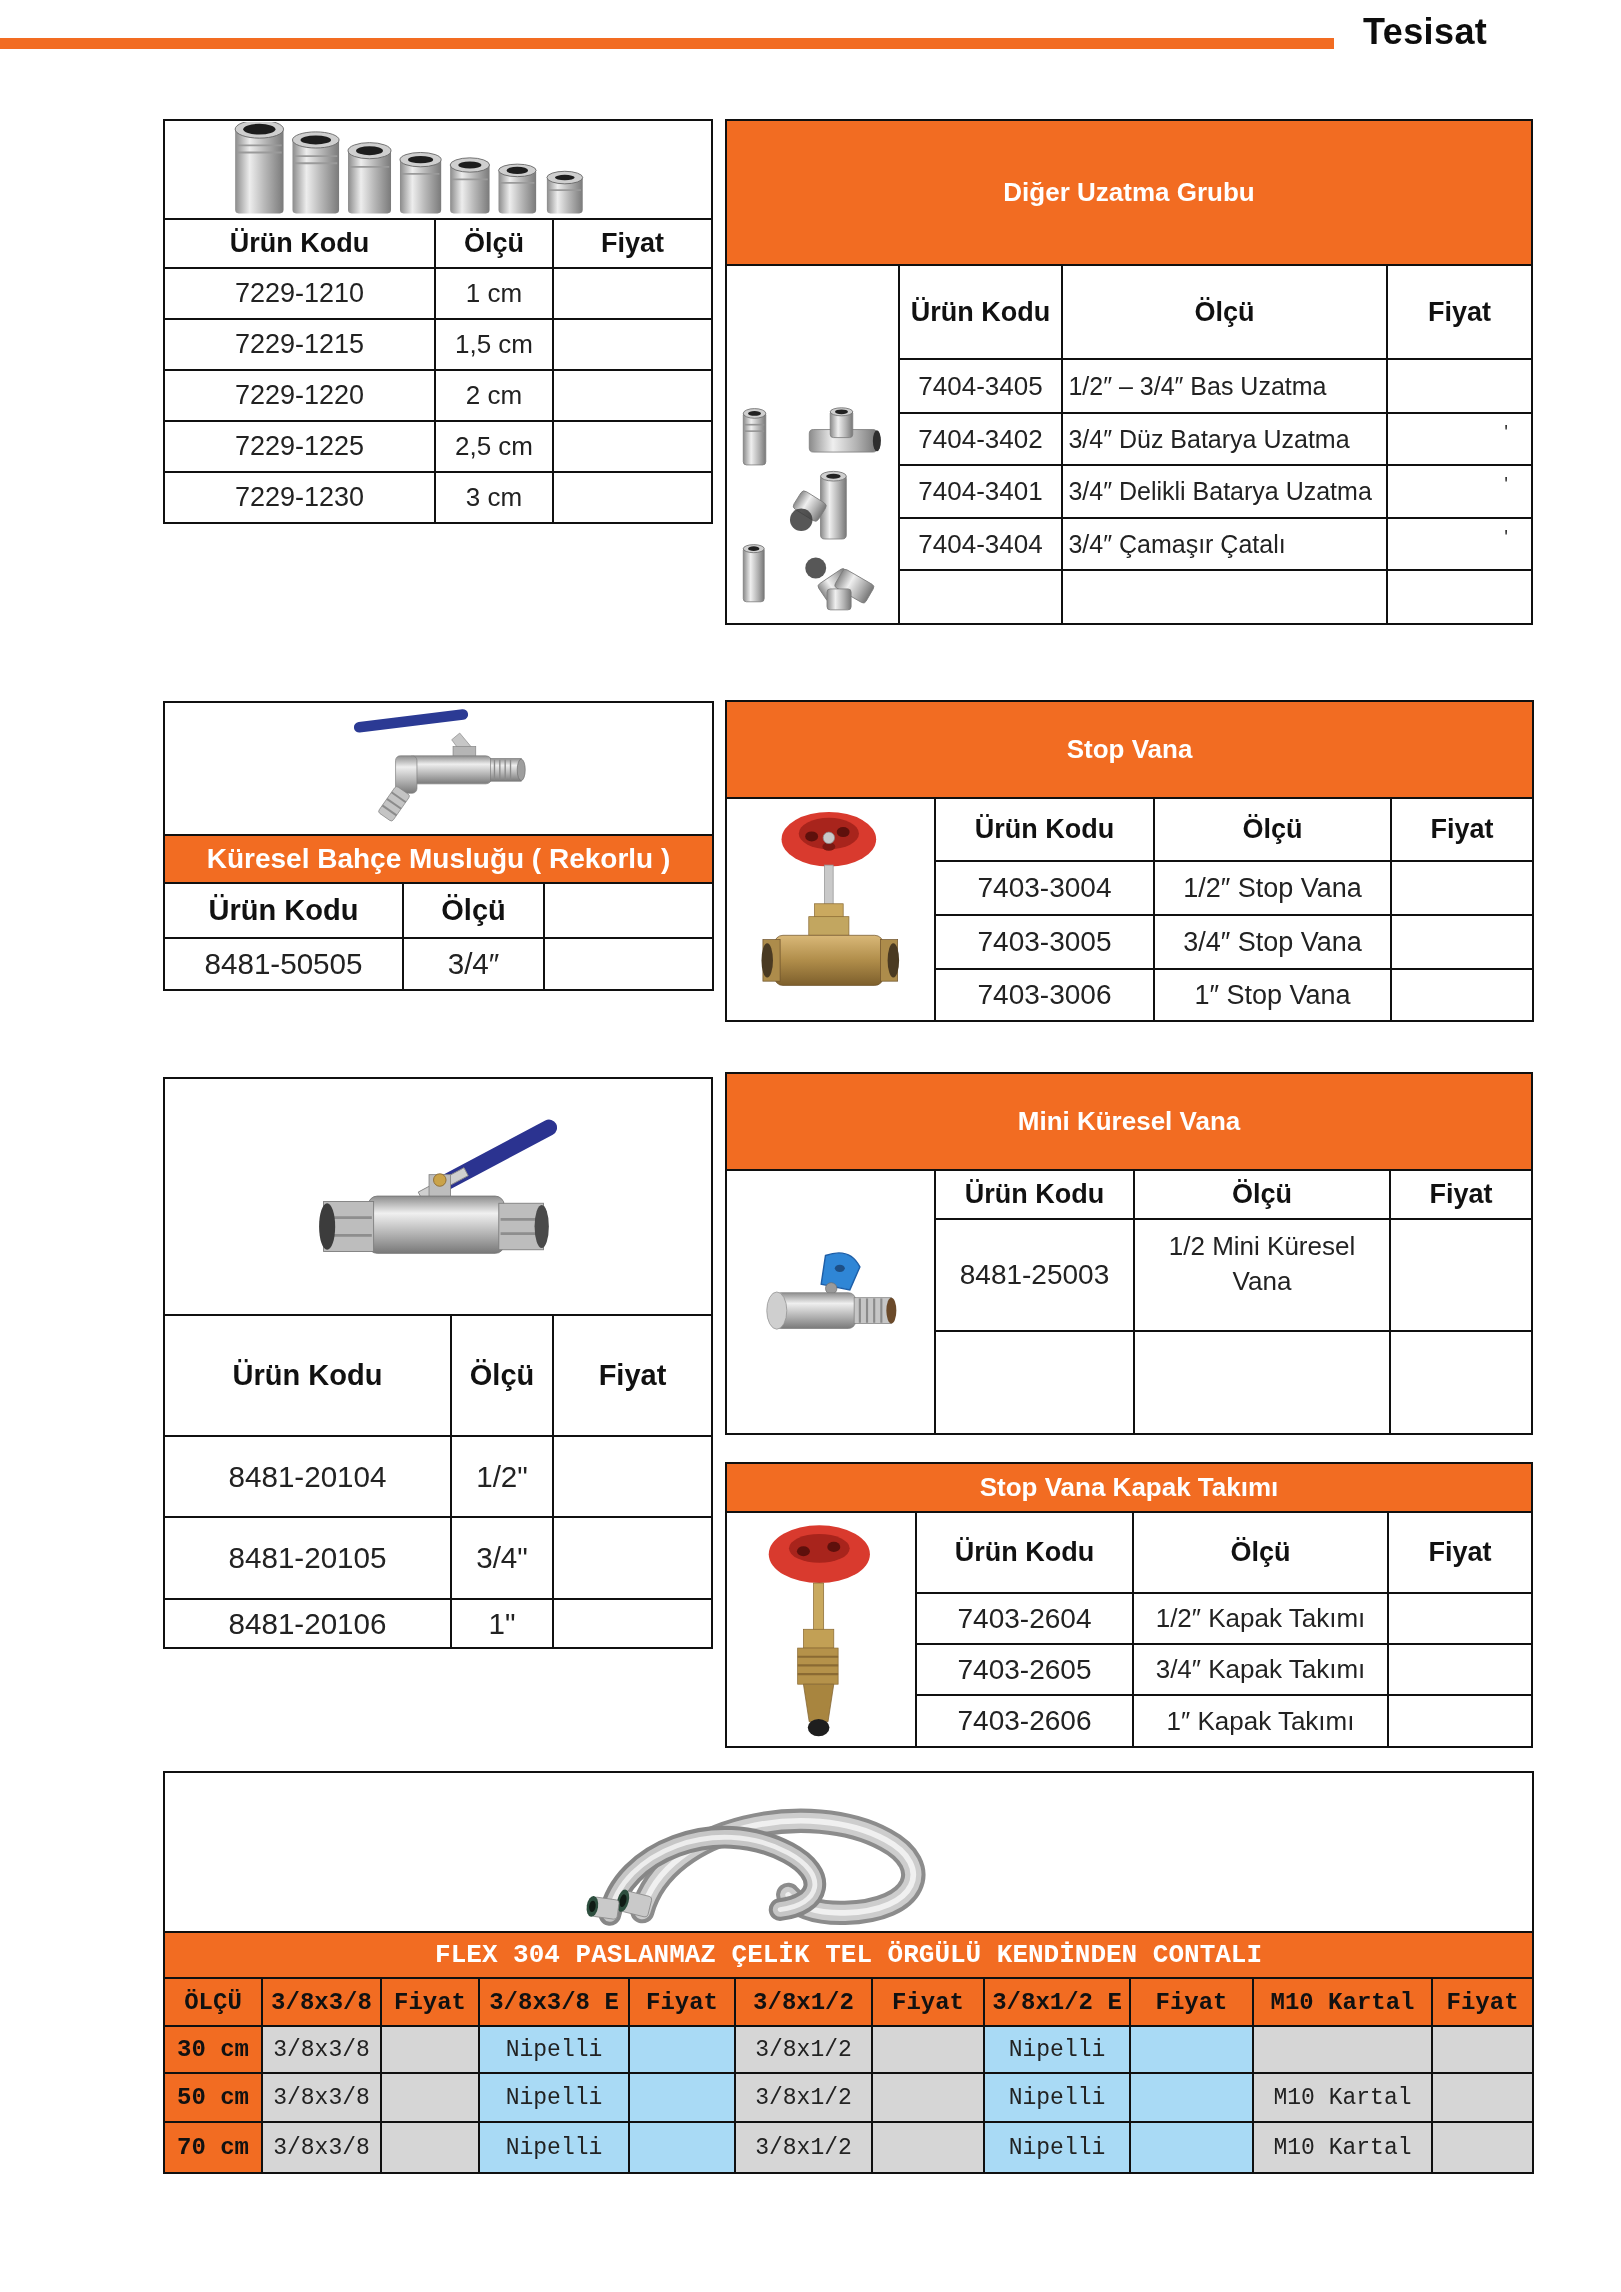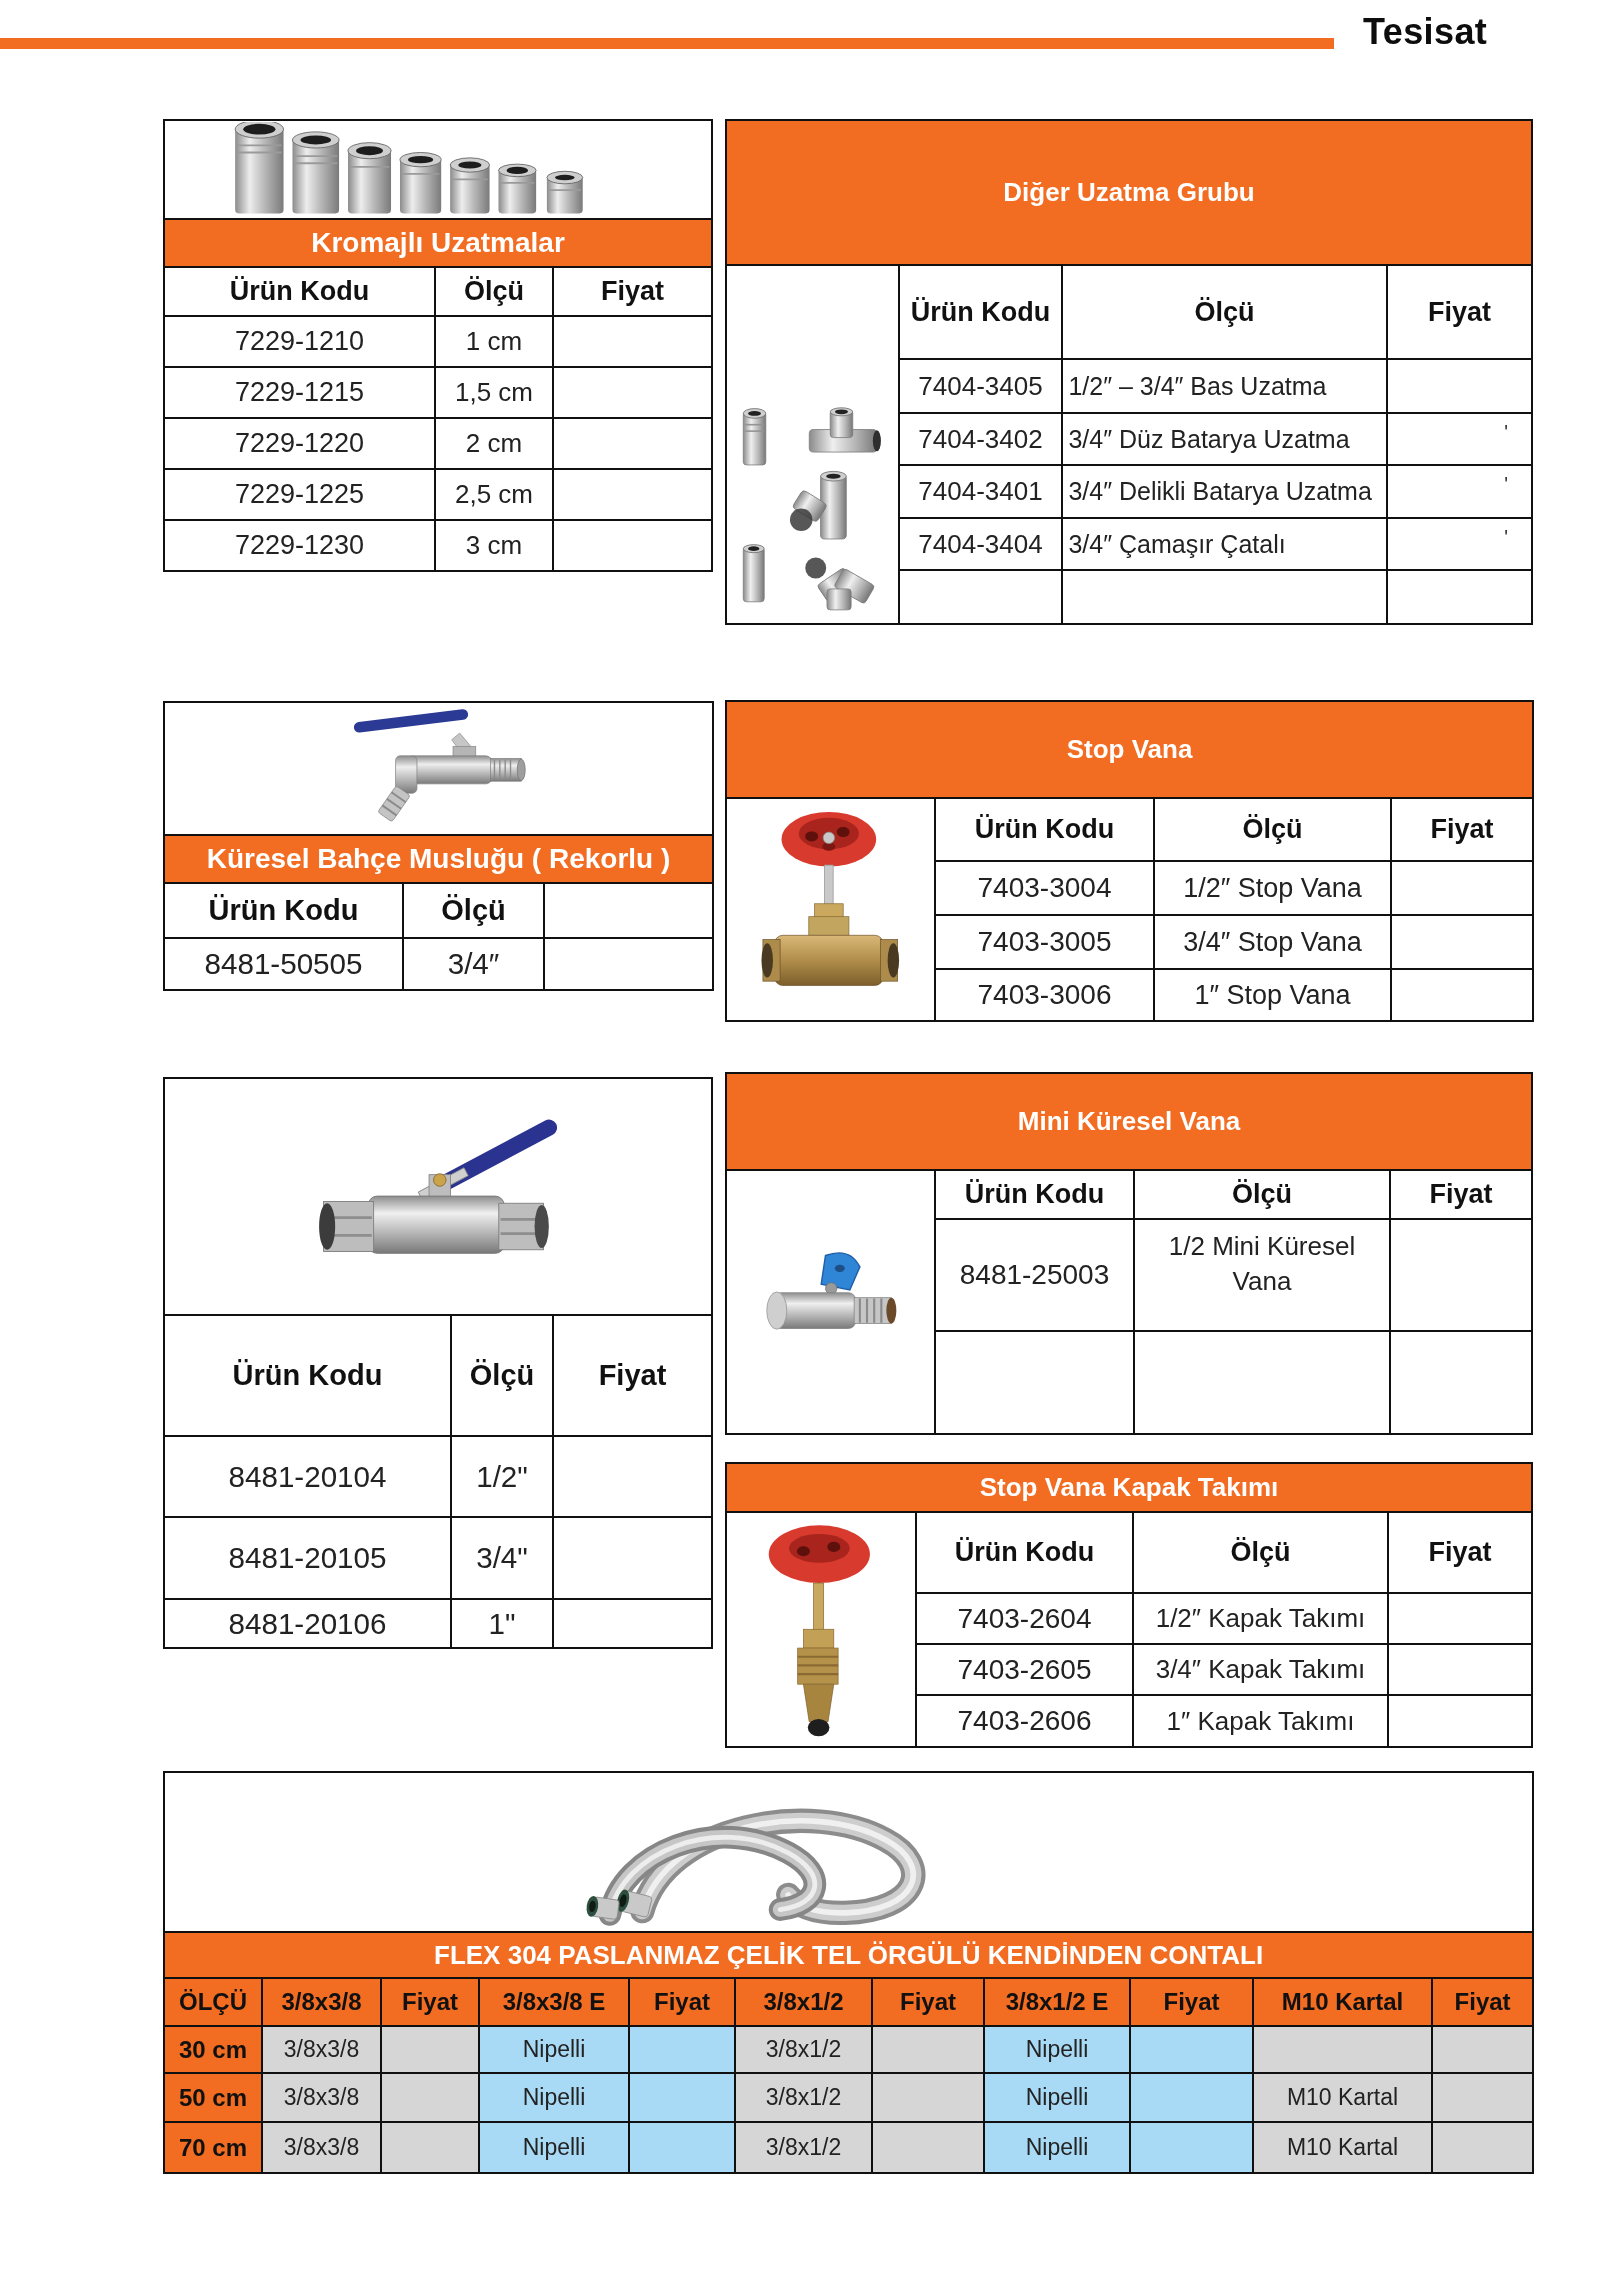--- a/index.html
+++ b/index.html
@@ -92,23 +92,20 @@
               <ellipse cx="323" cy="54" rx="12" ry="4" fill="#1d1d1d"></ellipse>
               <line x1="304" y1="68" x2="342" y2="68" stroke="#9a9a9a" stroke-width="2"></line>
           <rect x="356" y="60" width="40" height="42" rx="4" fill="url(#ga)"></rect>
               <ellipse cx="376" cy="62" rx="20" ry="7" fill="#cfcfcf" stroke="#666"></ellipse>
               <ellipse cx="376" cy="62" rx="11" ry="3" fill="#1d1d1d"></ellipse>
               <line x1="358" y1="76" x2="394" y2="76" stroke="#9a9a9a" stroke-width="2"></line>
         </g>
       </svg>
     </td>
   </tr>
-  <tr style="height:48px">
-        <td colspan="3" class="band" style="font-size:28px">Kromajlı Uzatmalar</td>
-      </tr>
   <tr style="height:49px">
     <th class="colhead">Ürün Kodu</th>
     <th class="colhead">Ölçü</th>
     <th class="colhead">Fiyat</th>
   </tr>
   <tr style="height:51px">
         <td class="code">7229-1210</td>
         <td class="meas">1 cm</td>
         <td class="meas"></td>
       </tr>
@@ -488,21 +485,21 @@
         <td class="meas"></td>
       </tr>
   <tr style="height:52px">
         <td class="code" style="font-size:28px">7403-2606</td>
         <td class="meas" style="font-size:26px">1″ Kapak Takımı</td>
         <td class="meas"></td>
       </tr>
 </tbody>
   </table>
 
-<table style="left:163px; top:1771px; width:1368px;">
+<table style="left:163px; top:1771px; width:1368px;font-family:Liberation Mono, monospace;">
   <colgroup>
     <col style="width:98px">
       <col style="width:119px">
       <col style="width:98px">
       <col style="width:150px">
     <col style="width:106px">
       <col style="width:137px">
       <col style="width:112px">
       <col style="width:146px">
     <col style="width:123px">

